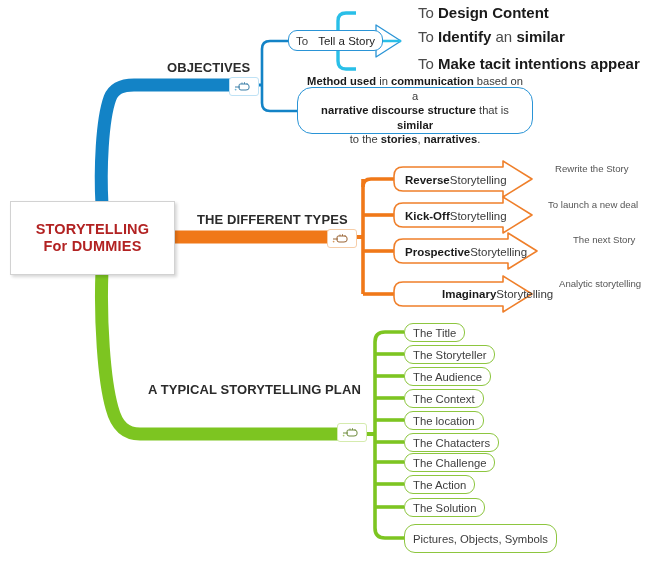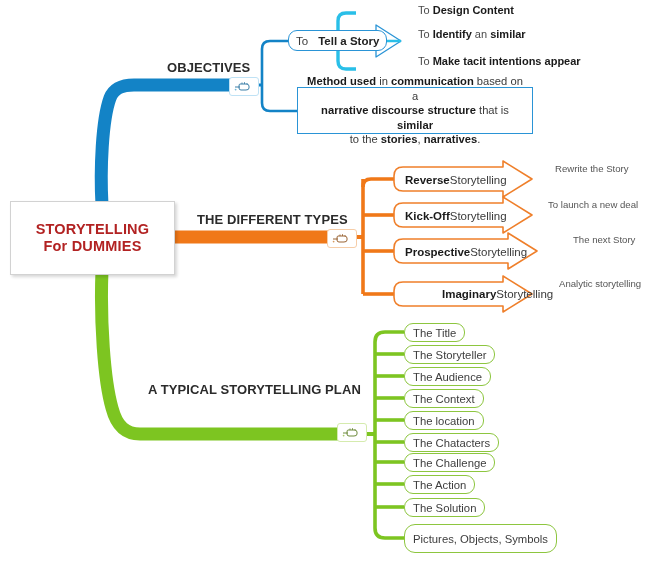--- a/index.html
+++ b/index.html
@@ -50,41 +50,41 @@
 
   
   .node{
     position:absolute;background:#ffffff;
     border-radius:9px;
     display:flex;align-items:center;
     font-size:11.5px;color:#3a3a3a;
     white-space:nowrap;z-index:30;
     box-sizing:border-box;
   }
-  .node b{font-weight:bold;color:#222;padding-left:10px;}
+  .node b{font-weight:normal;color:#222;padding-left:10px;}
 
   
   .node.blue{border:1.3px solid #2a94d6;padding:0 7px;}
   #node-tell{left:288px;top:30px;height:21px;}
 
   .method{
     position:absolute;left:297px;top:87px;width:236px;height:47px;
-    background:#ffffff;border:1.3px solid #2a94d6;border-radius:0;
+    background:#ffffff;border:1.3px solid #2a94d6;border-radius:15px;
     display:flex;align-items:center;justify-content:center;
     z-index:30;box-sizing:border-box;
   }
   .method .mtext{
     font-size:11.2px;color:#3a3a3a;line-height:14.5px;text-align:center;
     padding:0 8px;
   }
   .method .mtext b{font-weight:bold;color:#1a1a1a;}
 
   
   .cyanleaf{
-    position:absolute;z-index:30;font-size:11px;color:#4a4a4a;
+    position:absolute;z-index:30;font-size:15px;color:#4a4a4a;
     white-space:nowrap;
   }
   .cyanleaf b{font-weight:bold;color:#1a1a1a;}
   #leaf-design{left:418px;top:4px;}
   #leaf-identify{left:418px;top:28px;}
   #leaf-tacit{left:418px;top:55px;text-align:center;}
 
   
   .arrownode{
     position:absolute;z-index:30;height:25px;

